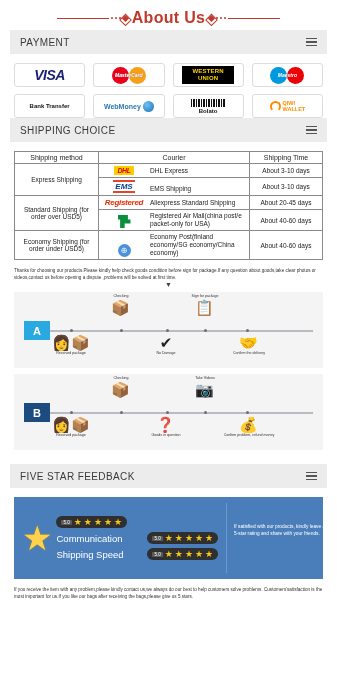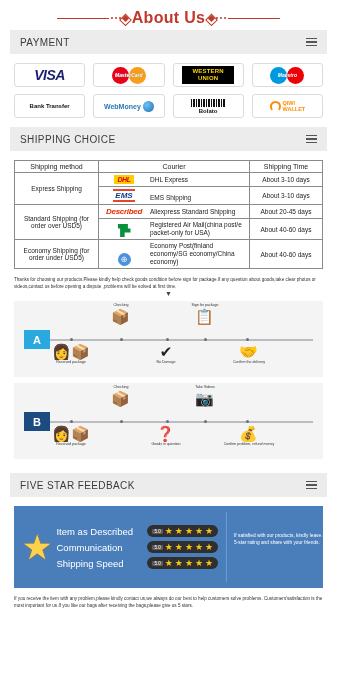--- a/index.html
+++ b/index.html
@@ -223,21 +223,21 @@
       <span class="qiwi">
         <span class="ring"></span>
         <span class="tx">
           <span>QIWI</span><br>
           <span>WALLET</span>
         </span>
       </span>
     </div>
   </div>
 
-  <div class="sec-bar" style="margin-top:9px">
+  <div class="sec-bar" style="">
     <span class="lbl">SHIPPING CHOICE</span>
     <span class="burger">
         <i></i>
         <i></i>
         <i></i>
       </span>
   </div>
 
   <table class="ship-tbl">
     <tbody>
@@ -267,21 +267,21 @@
           <span class="cour-txt">EMS Shipping</span>
         </span>
       </td>
       <td>About 3-10 days</td>
     </tr>
     <tr>
       <td rowspan="2">Standard Shipping (for order over USD5)</td>
       <td class="courier">
         <span class="cour-cell">
           <span class="cour-logo">
-                <span class="alix">Described</span>
+                <span class="alix">Registered</span>
               </span>
           <span class="cour-txt">Aliexpress Standard Shipping</span>
         </span>
       </td>
       <td>About 20-45 days</td>
     </tr>
     <tr>
       <td class="courier">
         <span class="cour-cell">
           <span class="cour-logo">
@@ -379,21 +379,20 @@
         <i></i>
         <i></i>
         <i></i>
       </span>
   </div>
 
   <div class="fb-banner">
     <span class="fb-star">★</span>
     <div class="fb-rows">
       <div class="fb-row">
-        <span class="fb-lbl">Item as Described</span>
         <span class="fb-bar">
           <span class="fb-num">5.0</span>
           <span class="st">★</span>
           <span class="st">★</span>
           <span class="st">★</span>
           <span class="st">★</span>
           <span class="st">★</span>
         </span>
       </div>
       <div class="fb-row">

